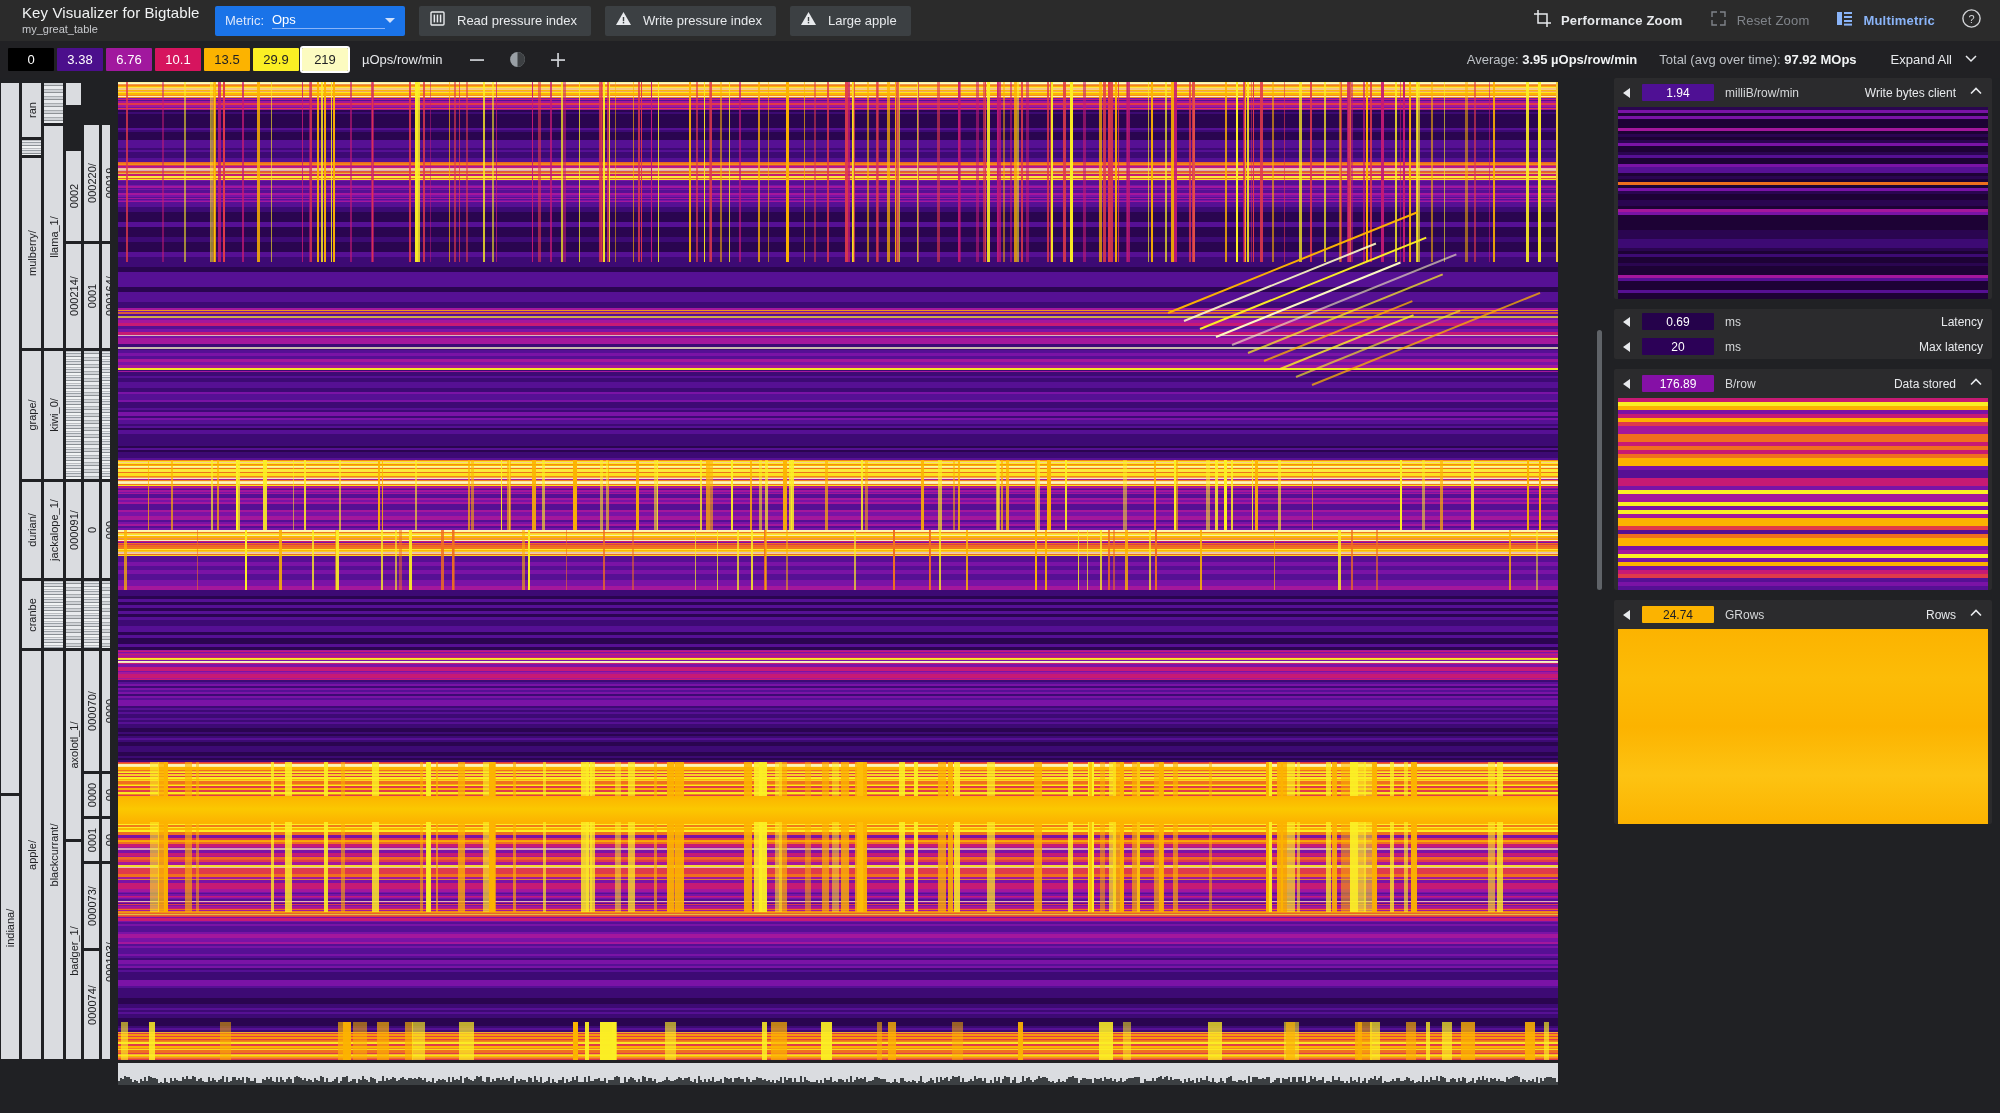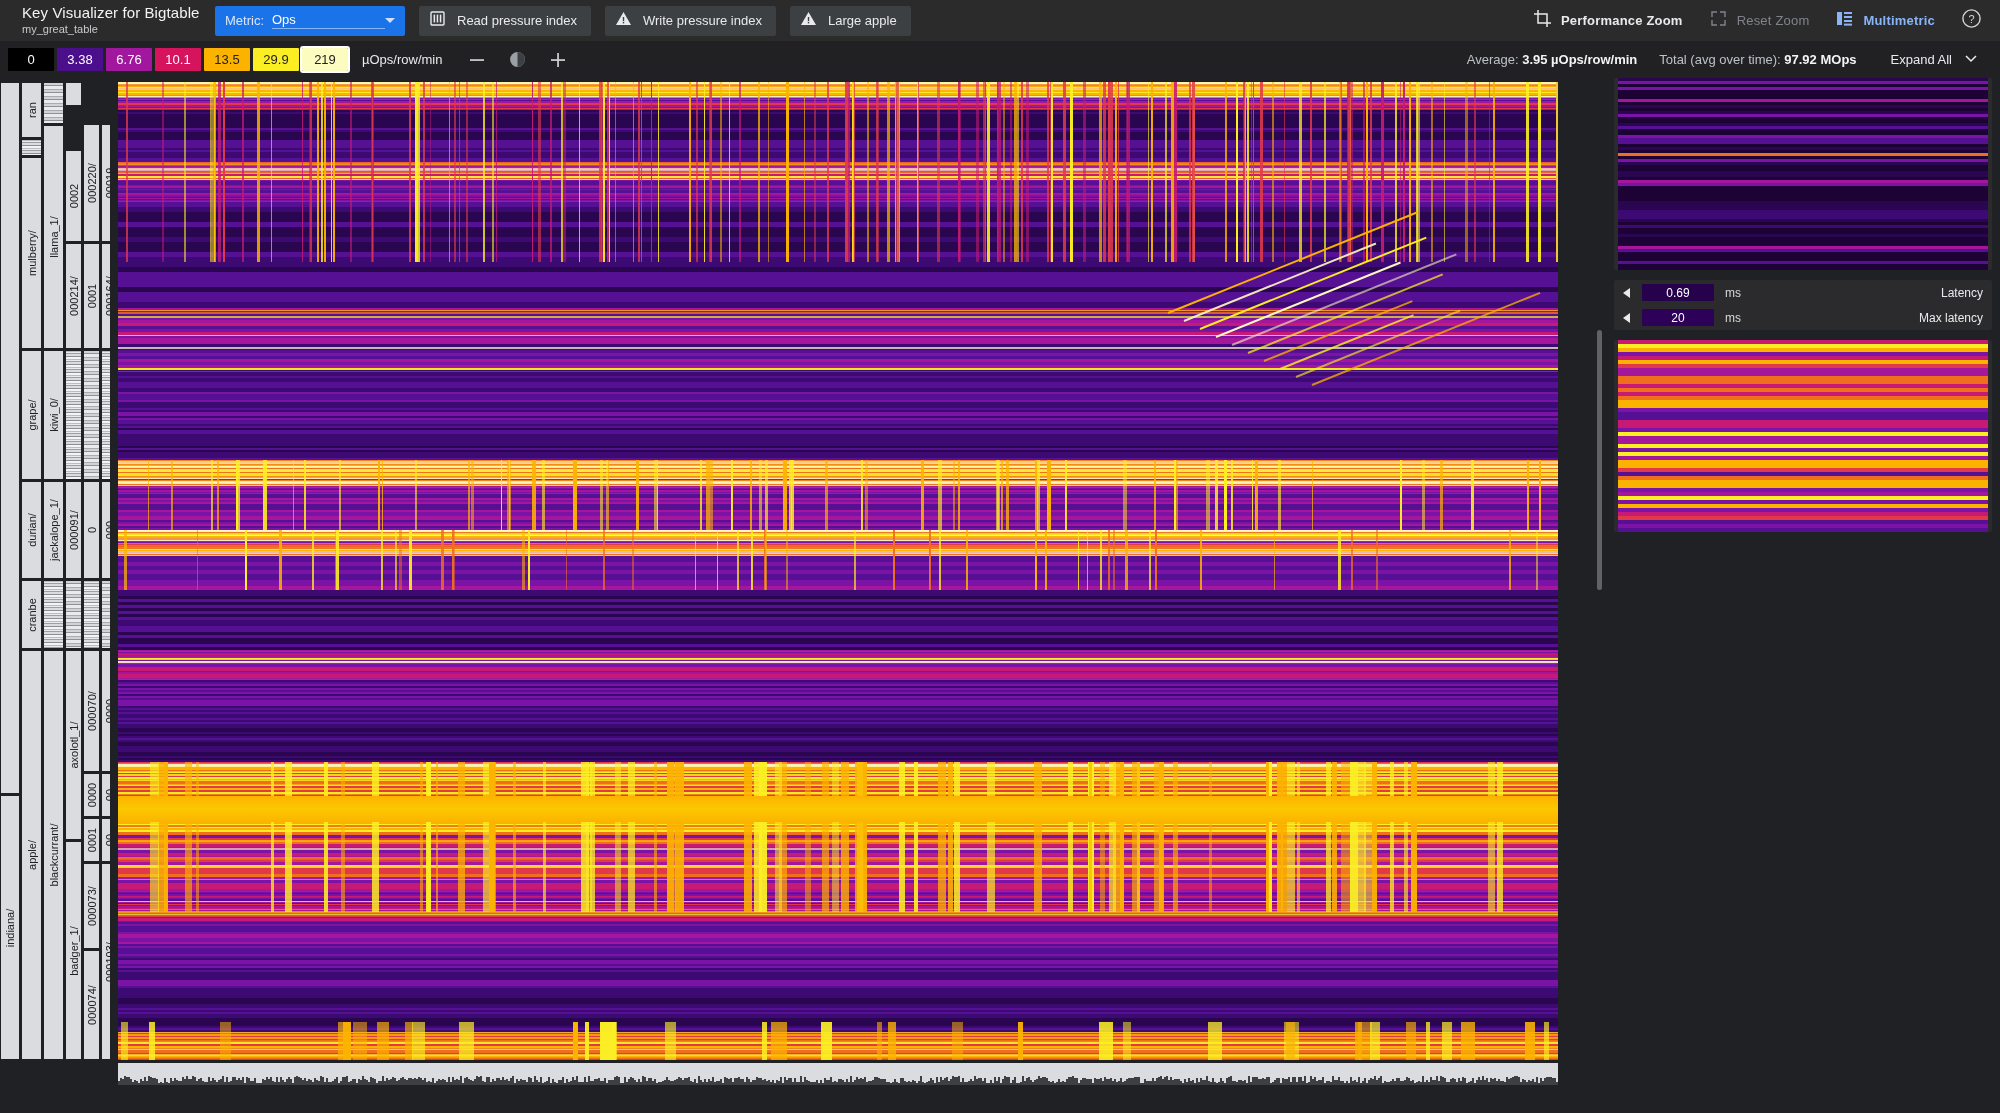--- a/index.html
+++ b/index.html
@@ -1711,34 +1711,64 @@
       <div style="position: absolute; bottom: 0px; left: 1428px; width: 2px; height: 8.2px; background: rgb(60, 64, 67);"></div>
       <div style="position: absolute; bottom: 0px; left: 1430px; width: 2px; height: 7.7px; background: rgb(60, 64, 67);"></div>
       <div style="position: absolute; bottom: 0px; left: 1432px; width: 2px; height: 8.1px; background: rgb(60, 64, 67);"></div>
       <div style="position: absolute; bottom: 0px; left: 1434px; width: 2px; height: 7.1px; background: rgb(60, 64, 67);"></div>
       <div style="position: absolute; bottom: 0px; left: 1436px; width: 2px; height: 7.5px; background: rgb(60, 64, 67);"></div>
       <div style="position: absolute; bottom: 0px; left: 1438px; width: 2px; height: 3px; background: rgb(60, 64, 67);"></div>
     </div>
 
   <div class="sidebar" id="sidebar">
       <div class="panel">
+        <div class="phead">
+          <span class="tri-l"></span>
+          <span class="valbox" style="background:#4f1094;color:#ffffff">1.94</span>
+          <span class="punit">milliB/row/min</span>
+          <span class="pname">Write bytes client</span>
+          <span class="chev"><svg width="14" height="14" viewBox="0 0 14 14">
+              <path d="M2 9.5 L7 4.5 L12 9.5" fill="none" stroke="#e8eaed" stroke-width="1.6"></path>
+            </svg></span>
+        </div>
         <div class="pmap" style="background: linear-gradient(rgb(42, 5, 80) 0%, rgb(42, 5, 80) 1.6%, rgb(122, 19, 166) 1.6%, rgb(122, 19, 166) 3.1%, rgb(29, 2, 53) 3.1%, rgb(29, 2, 53) 4.7%, rgb(122, 19, 166) 4.7%, rgb(122, 19, 166) 6.3%, rgb(29, 2, 53) 6.3%, rgb(29, 2, 53) 7.8%, rgb(29, 2, 53) 7.8%, rgb(29, 2, 53) 9.4%, rgb(29, 2, 53) 9.4%, rgb(29, 2, 53) 10.9%, rgb(164, 23, 156) 10.9%, rgb(164, 23, 156) 12.5%, rgb(29, 2, 53) 12.5%, rgb(29, 2, 53) 14.1%, rgb(42, 5, 80) 14.1%, rgb(42, 5, 80) 15.6%, rgb(29, 2, 53) 15.6%, rgb(29, 2, 53) 17.2%, rgb(42, 5, 80) 17.2%, rgb(42, 5, 80) 18.8%, rgb(122, 19, 166) 18.8%, rgb(122, 19, 166) 20.3%, rgb(29, 2, 53) 20.3%, rgb(29, 2, 53) 21.9%, rgb(29, 2, 53) 21.9%, rgb(29, 2, 53) 23.4%, rgb(42, 5, 80) 23.4%, rgb(42, 5, 80) 25%, rgb(86, 16, 148) 25%, rgb(86, 16, 148) 26.6%, rgb(29, 2, 53) 26.6%, rgb(29, 2, 53) 28.1%, rgb(29, 2, 53) 28.1%, rgb(29, 2, 53) 29.7%, rgb(122, 19, 166) 29.7%, rgb(122, 19, 166) 31.3%, rgb(86, 16, 148) 31.3%, rgb(86, 16, 148) 32.8%, rgb(86, 16, 148) 32.8%, rgb(86, 16, 148) 34.4%, rgb(29, 2, 53) 34.4%, rgb(29, 2, 53) 35.9%, rgb(42, 5, 80) 35.9%, rgb(42, 5, 80) 37.5%, rgb(29, 2, 53) 37.5%, rgb(29, 2, 53) 39.1%, rgb(240, 111, 30) 39.1%, rgb(240, 111, 30) 40.6%, rgb(29, 2, 53) 40.6%, rgb(29, 2, 53) 42.2%, rgb(122, 19, 166) 42.2%, rgb(122, 19, 166) 43.8%, rgb(42, 5, 80) 43.8%, rgb(42, 5, 80) 45.3%, rgb(29, 2, 53) 45.3%, rgb(29, 2, 53) 46.9%, rgb(29, 2, 53) 46.9%, rgb(29, 2, 53) 48.4%, rgb(42, 5, 80) 48.4%, rgb(42, 5, 80) 50%, rgb(42, 5, 80) 50%, rgb(42, 5, 80) 51.6%, rgb(29, 2, 53) 51.6%, rgb(29, 2, 53) 53.1%, rgb(164, 23, 156) 53.1%, rgb(164, 23, 156) 54.7%, rgb(122, 19, 166) 54.7%, rgb(122, 19, 166) 56.3%, rgb(29, 2, 53) 56.3%, rgb(29, 2, 53) 57.8%, rgb(29, 2, 53) 57.8%, rgb(29, 2, 53) 59.4%, rgb(29, 2, 53) 59.4%, rgb(29, 2, 53) 60.9%, rgb(29, 2, 53) 60.9%, rgb(29, 2, 53) 62.5%, rgb(29, 2, 53) 62.5%, rgb(29, 2, 53) 64.1%, rgb(42, 5, 80) 64.1%, rgb(42, 5, 80) 65.6%, rgb(42, 5, 80) 65.6%, rgb(42, 5, 80) 67.2%, rgb(42, 5, 80) 67.2%, rgb(42, 5, 80) 68.8%, rgb(61, 10, 116) 68.8%, rgb(61, 10, 116) 70.3%, rgb(61, 10, 116) 70.3%, rgb(61, 10, 116) 71.9%, rgb(61, 10, 116) 71.9%, rgb(61, 10, 116) 73.4%, rgb(42, 5, 80) 73.4%, rgb(42, 5, 80) 75%, rgb(29, 2, 53) 75%, rgb(29, 2, 53) 76.6%, rgb(61, 10, 116) 76.6%, rgb(61, 10, 116) 78.1%, rgb(29, 2, 53) 78.1%, rgb(29, 2, 53) 79.7%, rgb(29, 2, 53) 79.7%, rgb(29, 2, 53) 81.3%, rgb(42, 5, 80) 81.3%, rgb(42, 5, 80) 82.8%, rgb(29, 2, 53) 82.8%, rgb(29, 2, 53) 84.4%, rgb(29, 2, 53) 84.4%, rgb(29, 2, 53) 85.9%, rgb(29, 2, 53) 85.9%, rgb(29, 2, 53) 87.5%, rgb(164, 23, 156) 87.5%, rgb(164, 23, 156) 89.1%, rgb(86, 16, 148) 89.1%, rgb(86, 16, 148) 90.6%, rgb(29, 2, 53) 90.6%, rgb(29, 2, 53) 92.2%, rgb(29, 2, 53) 92.2%, rgb(29, 2, 53) 93.8%, rgb(29, 2, 53) 93.8%, rgb(29, 2, 53) 95.3%, rgb(86, 16, 148) 95.3%, rgb(86, 16, 148) 96.9%, rgb(29, 2, 53) 96.9%, rgb(29, 2, 53) 98.4%, rgb(29, 2, 53) 98.4%, rgb(29, 2, 53) 100%);"></div>
       </div>
       <div class="panel">
         <div class="rowline">
           <span class="tri-l"></span>
           <span class="valbox" style="background:#25024b;color:#ffffff">0.69</span>
           <span class="punit">ms</span>
           <span class="pname">Latency</span>
         </div>
         <div class="rowline">
           <span class="tri-l"></span>
           <span class="valbox" style="background:#2c0157;color:#ffffff">20</span>
           <span class="punit">ms</span>
           <span class="pname">Max latency</span>
         </div>
       </div>
       <div class="panel">
+        <div class="phead">
+          <span class="tri-l"></span>
+          <span class="valbox" style="background:#8510a6;color:#ffffff">176.89</span>
+          <span class="punit">B/row</span>
+          <span class="pname">Data stored</span>
+          <span class="chev"><svg width="14" height="14" viewBox="0 0 14 14">
+              <path d="M2 9.5 L7 4.5 L12 9.5" fill="none" stroke="#e8eaed" stroke-width="1.6"></path>
+            </svg></span>
+        </div>
         <div class="pmap" style="background: linear-gradient(rgb(199, 26, 116) 0%, rgb(199, 26, 116) 2.1%, rgb(251, 239, 36) 2.1%, rgb(251, 239, 36) 4.2%, rgb(252, 179, 0) 4.2%, rgb(252, 179, 0) 6.3%, rgb(122, 19, 166) 6.3%, rgb(122, 19, 166) 8.3%, rgb(199, 26, 116) 8.3%, rgb(199, 26, 116) 10.4%, rgb(252, 179, 0) 10.4%, rgb(252, 179, 0) 12.5%, rgb(224, 58, 74) 12.5%, rgb(224, 58, 74) 14.6%, rgb(164, 23, 156) 14.6%, rgb(164, 23, 156) 16.7%, rgb(164, 23, 156) 16.7%, rgb(164, 23, 156) 18.8%, rgb(240, 111, 30) 18.8%, rgb(240, 111, 30) 20.8%, rgb(240, 111, 30) 20.8%, rgb(240, 111, 30) 22.9%, rgb(199, 26, 116) 22.9%, rgb(199, 26, 116) 25%, rgb(240, 111, 30) 25%, rgb(240, 111, 30) 27.1%, rgb(199, 26, 116) 27.1%, rgb(199, 26, 116) 29.2%, rgb(240, 111, 30) 29.2%, rgb(240, 111, 30) 31.3%, rgb(252, 179, 0) 31.3%, rgb(252, 179, 0) 33.3%, rgb(252, 179, 0) 33.3%, rgb(252, 179, 0) 35.4%, rgb(122, 19, 166) 35.4%, rgb(122, 19, 166) 37.5%, rgb(86, 16, 148) 37.5%, rgb(86, 16, 148) 39.6%, rgb(86, 16, 148) 39.6%, rgb(86, 16, 148) 41.7%, rgb(199, 26, 116) 41.7%, rgb(199, 26, 116) 43.8%, rgb(199, 26, 116) 43.8%, rgb(199, 26, 116) 45.8%, rgb(122, 19, 166) 45.8%, rgb(122, 19, 166) 47.9%, rgb(251, 239, 36) 47.9%, rgb(251, 239, 36) 50%, rgb(164, 23, 156) 50%, rgb(164, 23, 156) 52.1%, rgb(164, 23, 156) 52.1%, rgb(164, 23, 156) 54.2%, rgb(251, 239, 36) 54.2%, rgb(251, 239, 36) 56.3%, rgb(122, 19, 166) 56.3%, rgb(122, 19, 166) 58.3%, rgb(251, 239, 36) 58.3%, rgb(251, 239, 36) 60.4%, rgb(164, 23, 156) 60.4%, rgb(164, 23, 156) 62.5%, rgb(252, 179, 0) 62.5%, rgb(252, 179, 0) 64.6%, rgb(252, 179, 0) 64.6%, rgb(252, 179, 0) 66.7%, rgb(224, 58, 74) 66.7%, rgb(224, 58, 74) 68.8%, rgb(86, 16, 148) 68.8%, rgb(86, 16, 148) 70.8%, rgb(240, 111, 30) 70.8%, rgb(240, 111, 30) 72.9%, rgb(252, 179, 0) 72.9%, rgb(252, 179, 0) 75%, rgb(252, 179, 0) 75%, rgb(252, 179, 0) 77.1%, rgb(122, 19, 166) 77.1%, rgb(122, 19, 166) 79.2%, rgb(164, 23, 156) 79.2%, rgb(164, 23, 156) 81.3%, rgb(251, 239, 36) 81.3%, rgb(251, 239, 36) 83.3%, rgb(122, 19, 166) 83.3%, rgb(122, 19, 166) 85.4%, rgb(252, 179, 0) 85.4%, rgb(252, 179, 0) 87.5%, rgb(122, 19, 166) 87.5%, rgb(122, 19, 166) 89.6%, rgb(199, 26, 116) 89.6%, rgb(199, 26, 116) 91.7%, rgb(224, 58, 74) 91.7%, rgb(224, 58, 74) 93.8%, rgb(86, 16, 148) 93.8%, rgb(86, 16, 148) 95.8%, rgb(122, 19, 166) 95.8%, rgb(122, 19, 166) 97.9%, rgb(86, 16, 148) 97.9%, rgb(86, 16, 148) 100%);"></div>
       </div>
+      <div class="panel">
+        <div class="phead">
+          <span class="tri-l"></span>
+          <span class="valbox" style="background:#fcb300;color:#202124">24.74</span>
+          <span class="punit">GRows</span>
+          <span class="pname">Rows</span>
+          <span class="chev"><svg width="14" height="14" viewBox="0 0 14 14">
+              <path d="M2 9.5 L7 4.5 L12 9.5" fill="none" stroke="#e8eaed" stroke-width="1.6"></path>
+            </svg></span>
+        </div>
+        <div class="pmap" style="background: linear-gradient(rgb(252, 179, 0), rgb(252, 188, 7), rgb(252, 179, 0), rgb(253, 195, 18), rgb(252, 179, 0)); height: 195px;"></div>
+      </div>
     </div>
 
 </div>
 
 </body></html>

